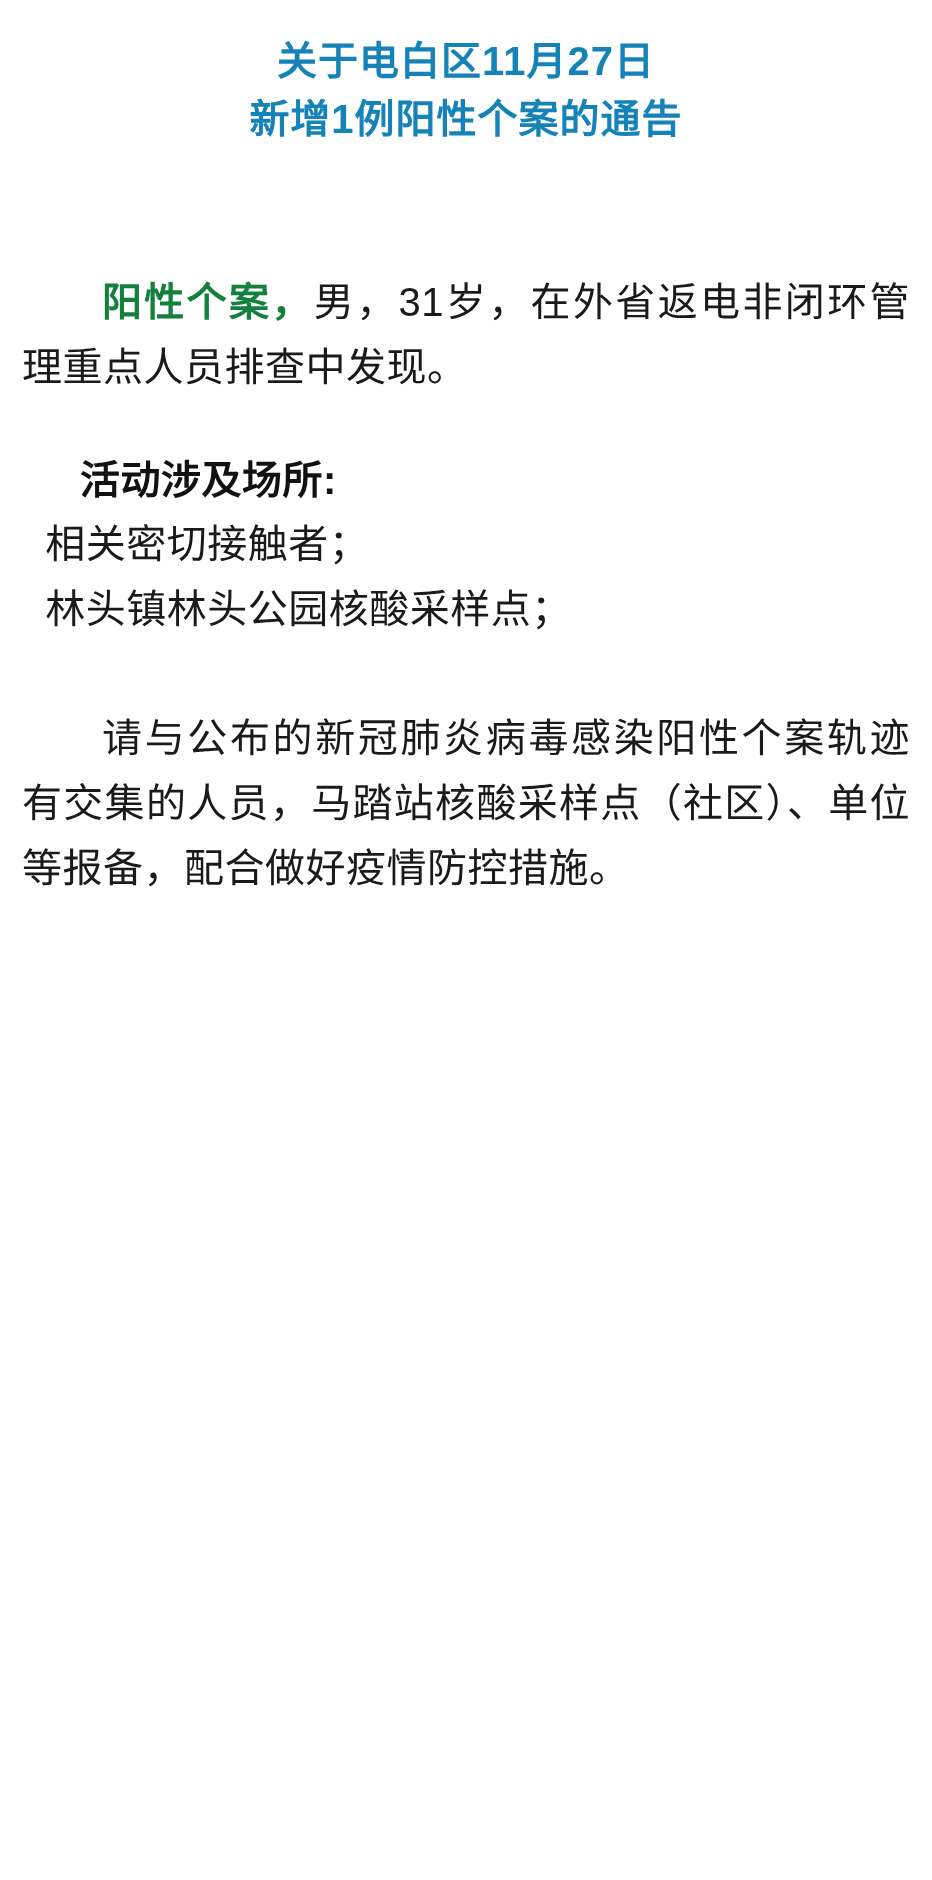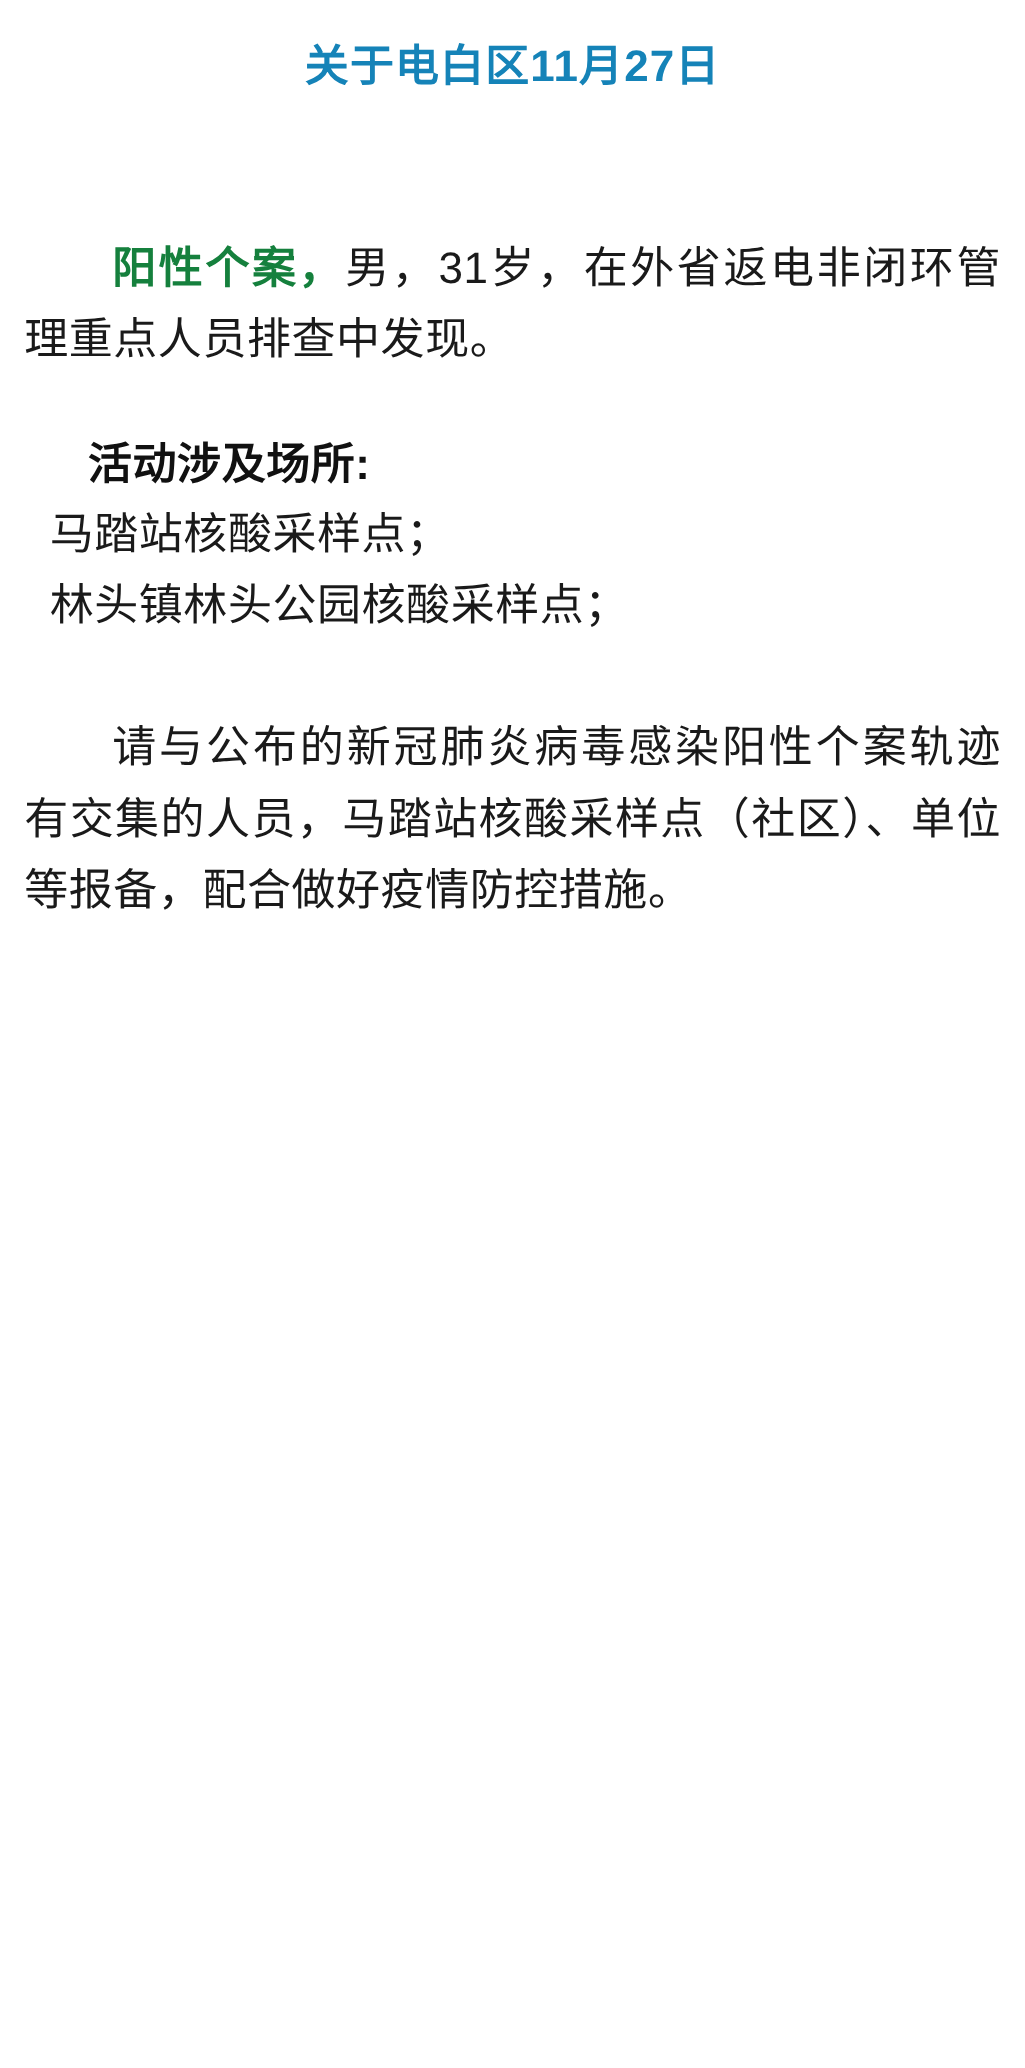--- a/index.html
+++ b/index.html
@@ -80,35 +80,36 @@
     color: #1a1a1a;
   }
 </style>
 </head>
 <body>
 
 <div class="page">
 
   <h1 class="title">
     <span class="line">关于电白区11月27日</span>
+    <span class="line">新增1例阳性个案的通告</span>
   </h1>
 
   <div class="body-block">
 
 
     <div class="gap-lg"></div>
 
     <p class="para indent"><span class="accent">阳性个案，</span><span>男，31岁，在外省返电非闭环管理重点人员排查中发现。</span></p>
 
     <div class="gap-md"></div>
 
     <div class="section-heading">活动涉及场所:</div>
 
     <ul class="place-list">
-      <li>马踏站核酸采样点；</li>
+      <li>相关密切接触者；</li>
       <li>林头镇林头公园核酸采样点；</li>
     </ul>
 
     <div class="gap-lg"></div>
 
     <p class="para indent">请与公布的新冠肺炎病毒感染阳性个案轨迹有交集的人员，马踏站核酸采样点（社区）、单位等报备，配合做好疫情防控措施。</p>
 
   </div>
 </div>
 

